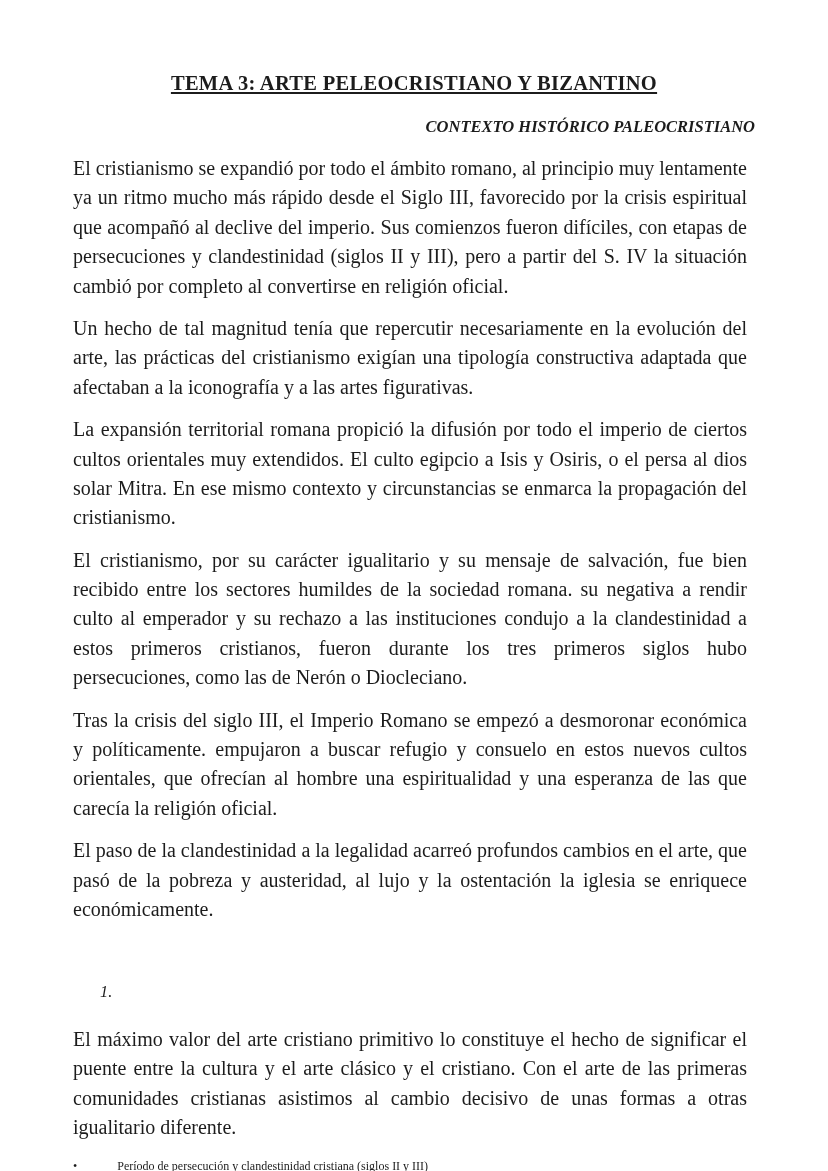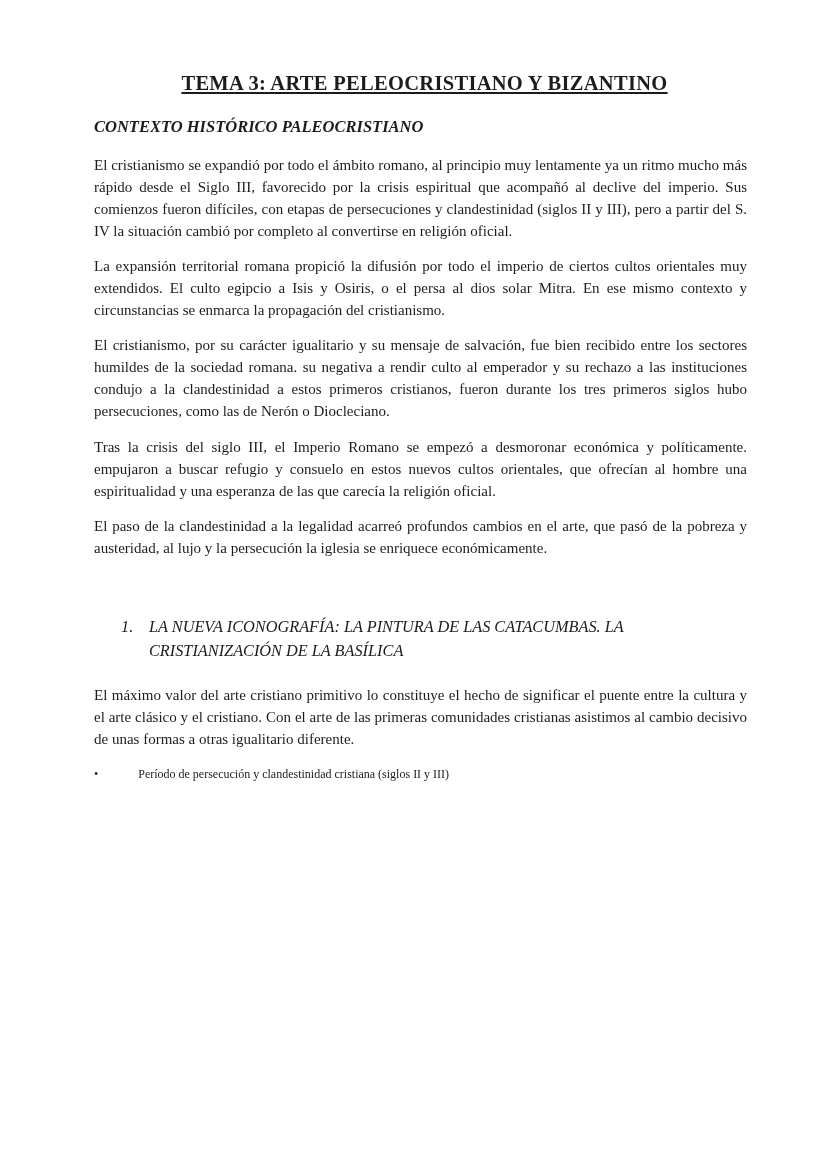--- a/index.html
+++ b/index.html
@@ -10,40 +10,41 @@
   body {
     width: 828px;
     height: 1171px;
     font-family: "Liberation Serif", "DejaVu Serif", serif;
     color: #1c1c1c;
   }
   .page {
     box-sizing: border-box;
     width: 828px;
     height: 1171px;
-    padding: 72px 73px 40px 94px;
+    padding: 72px 73px 40px 73px;
     background: #ffffff;
     overflow: hidden;
   }
   .doc-title {
     font-size: 20.5px;
     font-weight: bold;
     text-align: center;
     text-decoration: underline;
     letter-spacing: 0.3px;
     margin: 0 0 22px 0;
   }
   .section-heading {
     font-size: 16.5px;
     font-weight: bold;
     font-style: italic;
-    margin: 0 0 17px 0;
+    margin: 0 0 17px 12px;
+    text-align: right;
   }
   p.body-par {
-    font-size: 15px;
+    font-size: 20px;
     line-height: 1.47;
     text-align: justify;
     margin: 0 8px 13px 0;
   }
   .numbered-heading {
     display: flex;
     font-style: italic;
     font-size: 16.3px;
     line-height: 1.5;
     margin: 56px 0 20px 0;
@@ -70,28 +71,28 @@
 </head>
 <body>
 
 <div class="page">
 
   <h1 class="doc-title">TEMA 3: ARTE PELEOCRISTIANO Y BIZANTINO</h1>
 
   <h2 class="section-heading">CONTEXTO HISTÓRICO PALEOCRISTIANO</h2>
 
   <p class="body-par">El cristianismo se expandió por todo el ámbito romano, al principio muy lentamente ya un ritmo mucho más rápido desde el Siglo III, favorecido por la crisis espiritual que acompañó al declive del imperio. Sus comienzos fueron difíciles, con etapas de persecuciones y clandestinidad (siglos II y III), pero a partir del S. IV la situación cambió por completo al convertirse en religión oficial.</p>
+  <p class="body-par">Un hecho de tal magnitud tenía que repercutir necesariamente en la evolución del arte, las prácticas del cristianismo exigían una tipología constructiva adaptada que afectaban a la iconografía y a las artes figurativas.</p>
   <p class="body-par">La expansión territorial romana propició la difusión por todo el imperio de ciertos cultos orientales muy extendidos. El culto egipcio a Isis y Osiris, o el persa al dios solar Mitra. En ese mismo contexto y circunstancias se enmarca la propagación del cristianismo.</p>
   <p class="body-par">El cristianismo, por su carácter igualitario y su mensaje de salvación, fue bien recibido entre los sectores humildes de la sociedad romana. su negativa a rendir culto al emperador y su rechazo a las instituciones condujo a la clandestinidad a estos primeros cristianos, fueron durante los tres primeros siglos hubo persecuciones, como las de Nerón o Diocleciano.</p>
   <p class="body-par">Tras la crisis del siglo III, el Imperio Romano se empezó a desmoronar económica y políticamente. empujaron a buscar refugio y consuelo en estos nuevos cultos orientales, que ofrecían al hombre una espiritualidad y una esperanza de las que carecía la religión oficial.</p>
-  <p class="body-par">El paso de la clandestinidad a la legalidad acarreó profundos cambios en el arte, que pasó de la pobreza y austeridad, al lujo y la persecución la iglesia se enriquece económicamente.</p>
+  <p class="body-par">El paso de la clandestinidad a la legalidad acarreó profundos cambios en el arte, que pasó de la pobreza y austeridad, al lujo y la ostentación la iglesia se enriquece económicamente.</p>
 
   <div class="numbered-heading">
     <span class="num">1.</span>
-    <span class="htext">LA NUEVA ICONOGRAFÍA: LA PINTURA DE LAS CATACUMBAS. LA CRISTIANIZACIÓN DE LA BASÍLICA</span>
   </div>
 
   <p class="body-par">El máximo valor del arte cristiano primitivo lo constituye el hecho de significar el puente entre la cultura y el arte clásico y el cristiano. Con el arte de las primeras comunidades cristianas asistimos al cambio decisivo de unas formas a otras igualitario diferente.</p>
 
   <div class="bullet-item"><span class="bullet">•</span><span class="gap"></span><span>Período de persecución y clandestinidad cristiana (siglos II y III)</span></div>
 
 
 </div>
 
 </body></html>

